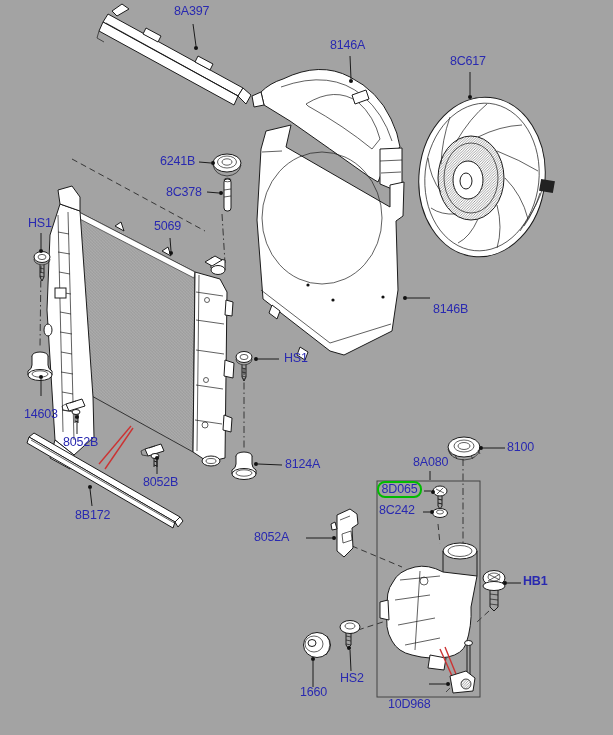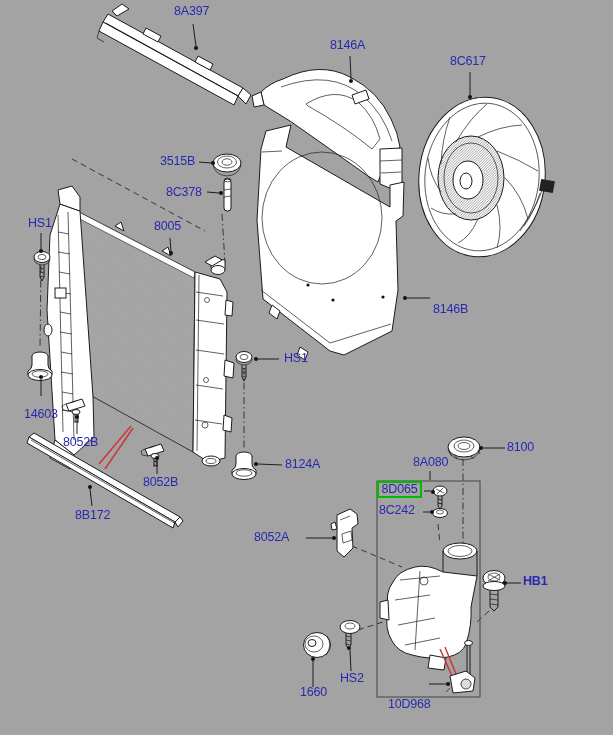--- a/index.html
+++ b/index.html
@@ -6,21 +6,21 @@
   .canvas{
     position:relative;width:613px;height:735px;background:#a3a3a3;
     font-family:"Liberation Sans",sans-serif;overflow:hidden;
   }
   .canvas svg{position:absolute;left:0;top:0;}
   .plbl{
     position:absolute;font-size:12.5px;line-height:13px;color:#2929b0;
     letter-spacing:-0.2px;white-space:nowrap;cursor:pointer;
   }
   .hl{
-    border:2px solid #00bb00;border-radius:0;
+    border:2px solid #00bb00;border-radius:8px;
     width:41px;height:13px;display:flex;align-items:center;justify-content:center;
     left:377px;top:481px;padding:0;
   }
   .ln{stroke:#1c1c1c;stroke-width:1;fill:none;}
   .part{stroke:#1c1c1c;stroke-width:1;fill:#ffffff;}
   .thin{stroke:#1c1c1c;stroke-width:0.7;fill:none;}
   .dd{stroke:#2a2a2a;stroke-width:0.9;fill:none;stroke-dasharray:7 3 1.5 3;}
   .da{stroke:#2a2a2a;stroke-width:0.9;fill:none;stroke-dasharray:6 4;}
   .red{stroke:#cc3333;stroke-width:1.4;fill:none;}
   .dot{fill:#111;}
@@ -322,23 +322,23 @@
     <path class="ln" d="M313,687 L313,661"></path>
         <circle class="dot" cx="313" cy="659" r="2"></circle>
     <path class="ln" d="M351,671 L350,650"></path>
         <circle class="dot" cx="349" cy="648" r="2"></circle>
   </g>
 </svg>
 
 <div class="plbl" style="left:174px;top:5px;">8A397</div>
 <div class="plbl" style="left:330px;top:39px;">8146A</div>
 <div class="plbl" style="left:450px;top:55px;">8C617</div>
-<div class="plbl" style="left:160px;top:155px;">3515B</div>
+<div class="plbl" style="left:160px;top:155px;">6241B</div>
 <div class="plbl" style="left:166px;top:186px;">8C378</div>
-<div class="plbl" style="left:154px;top:220px;">8005</div>
+<div class="plbl" style="left:154px;top:220px;">5069</div>
 <div class="plbl" style="left:28px;top:217px;">HS1</div>
 <div class="plbl" style="left:24px;top:408px;text-align:right;">14603</div>
 <div class="plbl" style="left:63px;top:436px;">8052B</div>
 <div class="plbl" style="left:75px;top:509px;text-align:center;">8B172</div>
 <div class="plbl" style="left:143px;top:476px;">8052B</div>
 <div class="plbl" style="left:284px;top:352px;">HS1</div>
 <div class="plbl" style="left:285px;top:458px;">8124A</div>
 <div class="plbl" style="left:433px;top:291px;margin-top:12px;">8146B</div>
 <div class="plbl" style="left:413px;top:456px;">8A080</div>
 <div class="plbl" style="left:507px;top:441px;">8100</div>

